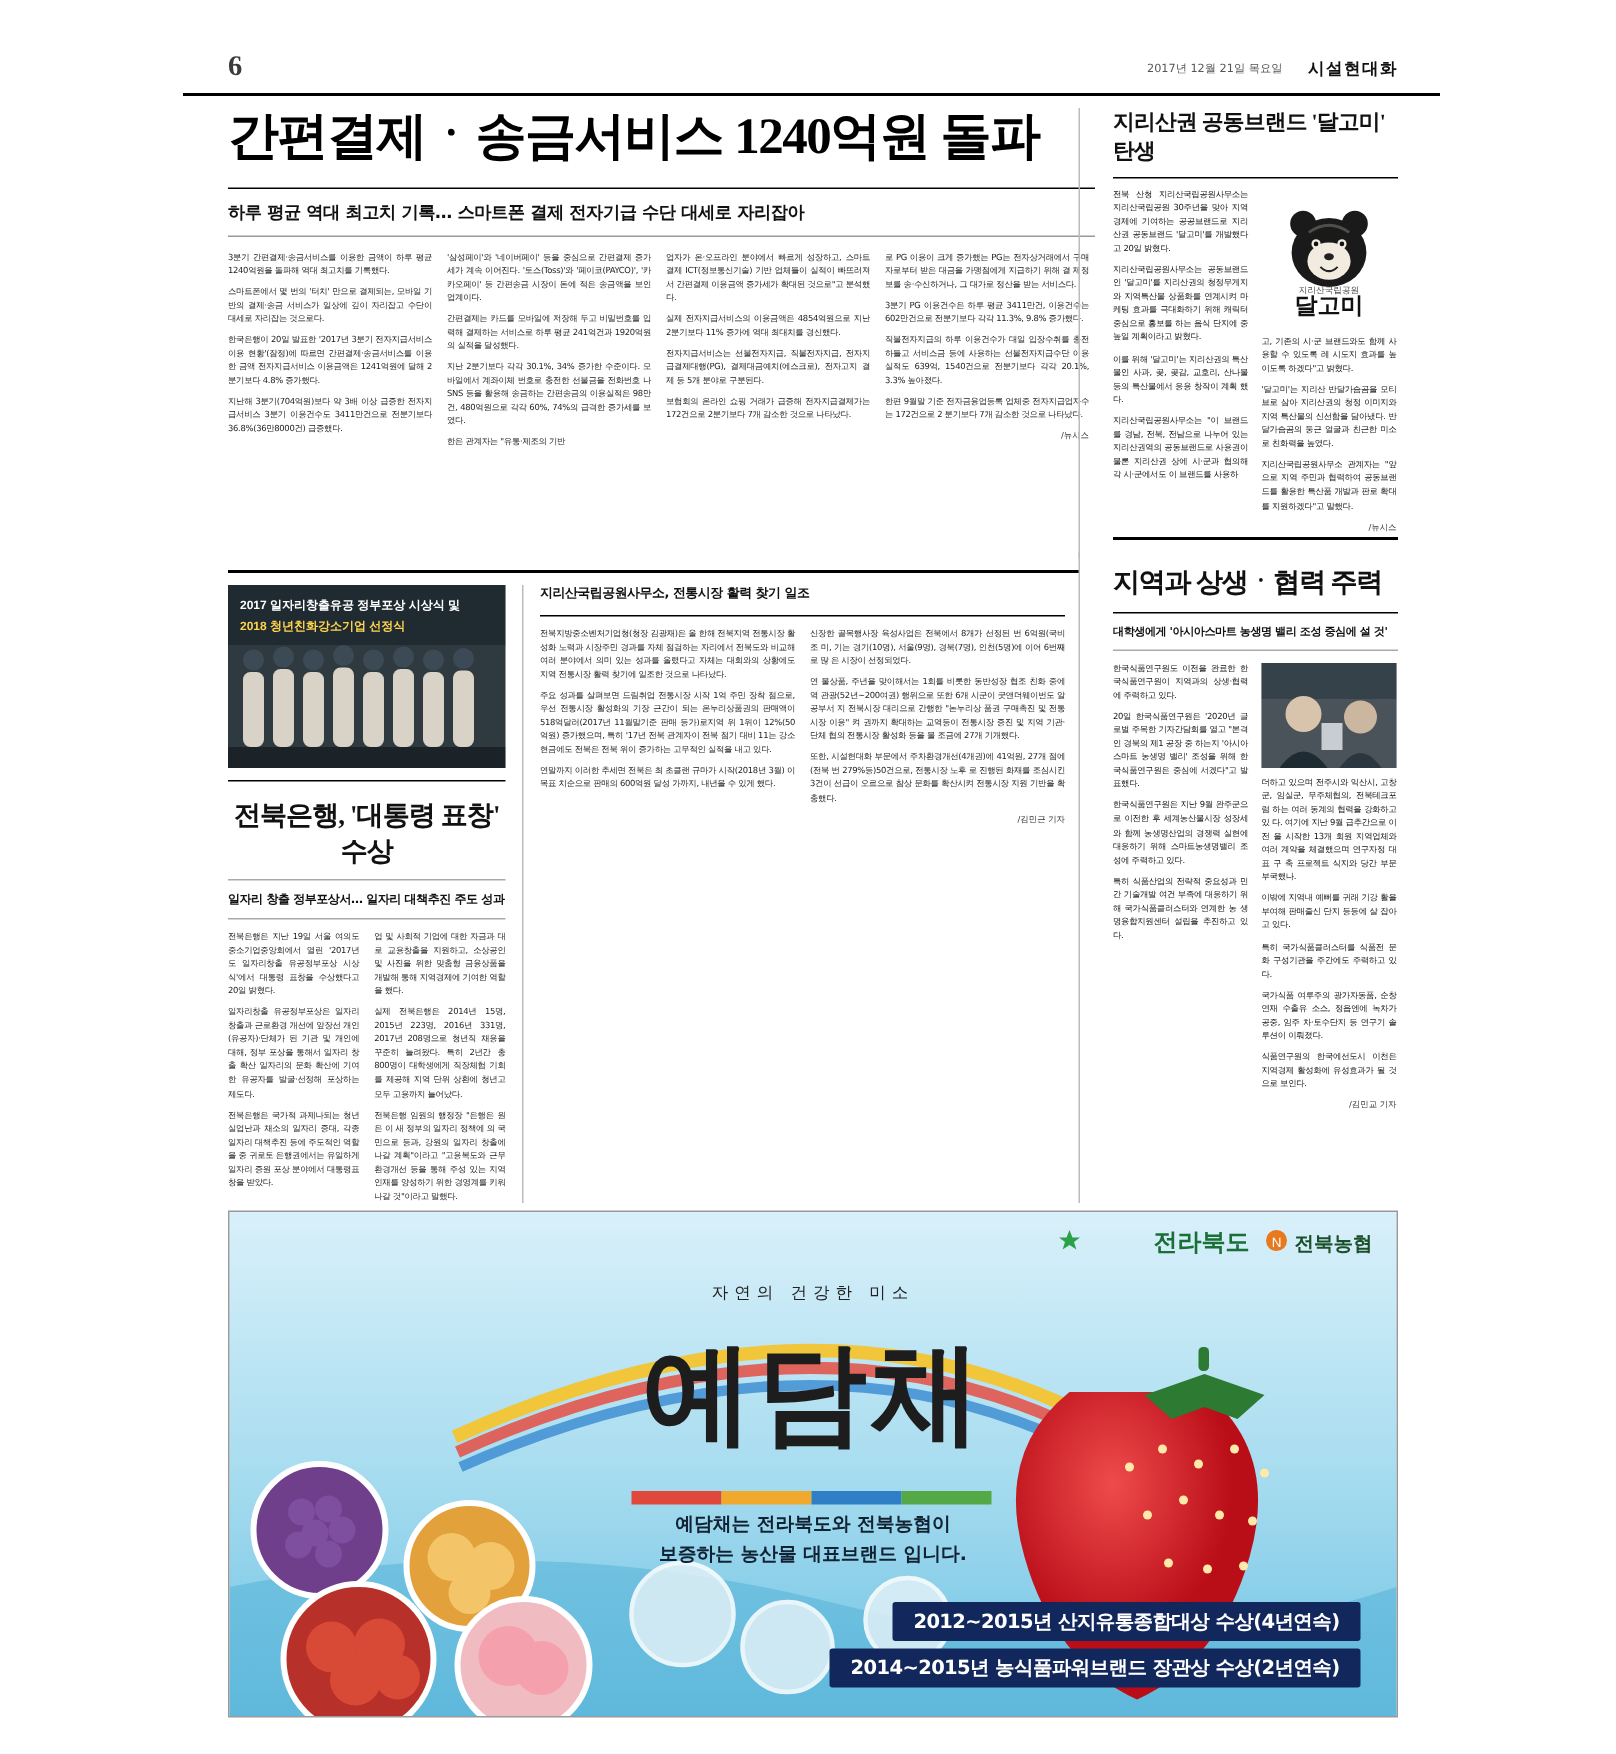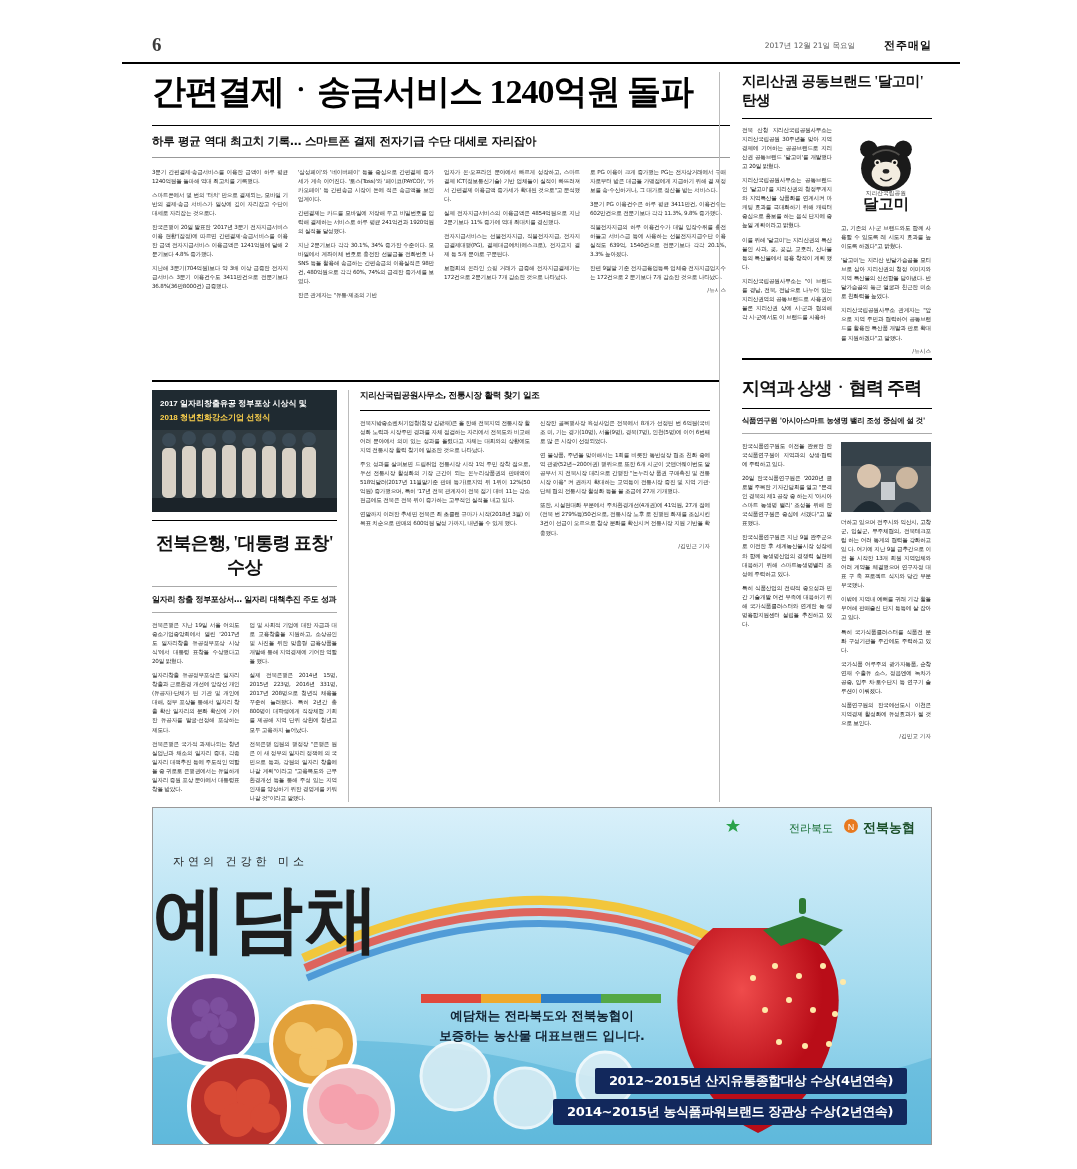--- a/index.html
+++ b/index.html
@@ -58,21 +58,21 @@
 </style>
 </head>
 <body>
 
 <div class="page">
   <div class="sheet">
 
     <div class="masthead">
       <div class="folio">6</div>
       <div class="date">2017년 12월 21일 목요일</div>
-      <div class="paper-name">전주매일</div>
+      <div class="paper-name">시설현대화</div>
     </div>
 
     <div class="body">
       <div class="headline">간편결제ㆍ송금서비스 1240억원  돌파</div>
       <div class="sub-rule"></div>
       <div class="subhead">하루 평균 역대 최고치 기록… 스마트폰 결제 전자기급 수단 대세로 자리잡아</div>
       <div class="deck-rule"></div>
 
       <div class="cols">
         <div class="col">
@@ -214,21 +214,21 @@
           <div class="byline">/김민근 기자</div>
         </div>
       </div>
     </div>
 
     <div class="rule-v" style="left:597px;top:340px;height:434px;"></div>
 
     <div style="position:absolute;left:620px;top:348px;width:190px;">
       <div class="sec-head">지역과 상생ㆍ협력 주력</div>
       <div style="border-top:1px solid #000;margin:8px 0 7px 0;"></div>
-      <div class="sec-sub">식품연구원 '아시아스마트 농생명 밸리 조성 중심에 설 것'</div>
+      <div class="sec-sub">대학생에게 '아시아스마트 농생명 밸리 조성 중심에 설 것'</div>
       <div style="border-top:1px solid #aaa;margin:7px 0 8px 0;"></div>
       <div class="tr-body">
         <div class="tr-col">
           <p>한국식품연구원도 이전을 완료한 한국식품연구원이 지역과의 상생·협력에 주력하고 있다.</p>
           <p>20일 한국식품연구원은 '2020년 글로벌 주목한 기자간담회를 열고 "본격인 경북의 제1 공장 중 하는지 '아시아스마트 농생명 밸리' 조성을 위해 한국식품연구원은 중심에 서겠다"고 발표했다.</p>
           <p>한국식품연구원은 지난 9월 완주군으로 이전한 후 세계농산물시장 성장세와 함께 농생명산업의 경쟁력 실현에 대응하기 위해 스마트농생명밸리 조성에 주력하고 있다.</p>
           <p>특히 식품산업의 전략적 중요성과 민간 기술개발 여건 부족에 대응하기 위해 국가식품클러스터와 연계한 농 생명융합지원센터 설립을 추진하고 있다.</p>
         </div>
         <div class="tr-col">
           <div class="photo" style="width:90px;height:70px;margin-bottom:6px;">
@@ -338,37 +338,37 @@
       <path d="M330 300 L778 300 L778 336 L330 336 Z" fill="#0d2257" opacity="0.0"></path>
     </svg>
 
     <div class="ad-logo">
       <span style="display:flex;align-items:center;gap:4px;">
         <span>
           <svg width="16" height="16" viewBox="0 0 16 16">
               <path d="M8 1 L10 6 L15 6 L11 9 L12.6 14 L8 11 L3.4 14 L5 9 L1 6 L6 6 Z" fill="#2aa24a"></path>
             </svg>
         </span>
-        <span style="font-size:11px;font-weight:normal;color:#1a6f36;margin-left:44px;">전라북도</span>
+        <span style="font-size:16px;font-weight:bold;color:#1a6f36;margin-left:44px;">전라북도</span>
       </span>
       <span style="display:flex;align-items:center;gap:4px;">
         <span>
           <svg width="16" height="16" viewBox="0 0 16 16">
               <circle cx="8" cy="8" r="7" fill="#e8791f"></circle>
               <text x="8" y="12" font-size="9" text-anchor="middle" fill="#fff" font-family="Liberation Sans, sans-serif">N</text>
             </svg>
         </span>
         <span style="font-size:13px;font-weight:bold;color:#1b4f2a;">전북농협</span>
       </span>
     </div>
 
-    <div style="position:absolute;left:0;right:0;top:46px;text-align:left;margin-left:20px;">
+    <div style="position:absolute;left:0;right:0;top:46px;text-align:center;">
       <div class="ad-tag">자연의 건강한 미소</div>
     </div>
-    <div style="position:absolute;left:0;right:0;top:62px;text-align:left;">
+    <div style="position:absolute;left:0;right:0;top:72px;text-align:center;">
       <div class="ad-brand">예담채</div>
     </div>
     <div style="position:absolute;left:0;right:0;top:198px;text-align:center;">
       <div class="ad-line">예담채는 전라북도와 전북농협이</div>
       <div class="ad-line">보증하는 농산물 대표브랜드 입니다.</div>
     </div>
 
     <div style="position:absolute;right:24px;bottom:14px;text-align:right;">
       <div class="ad-award">2012~2015년 산지유통종합대상 수상(4년연속)</div><br>
       <div class="ad-award">2014~2015년 농식품파워브랜드 장관상 수상(2년연속)</div>

